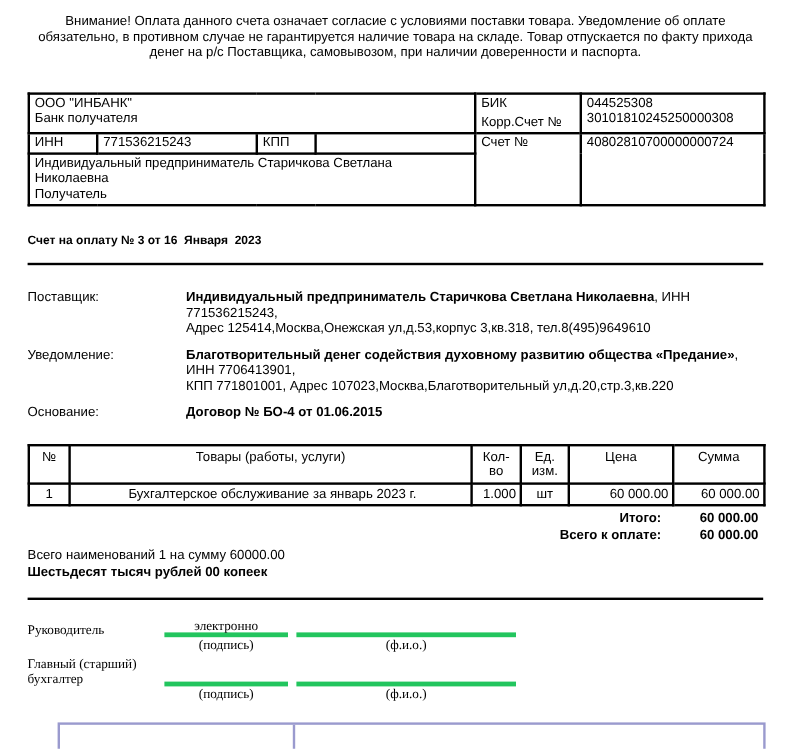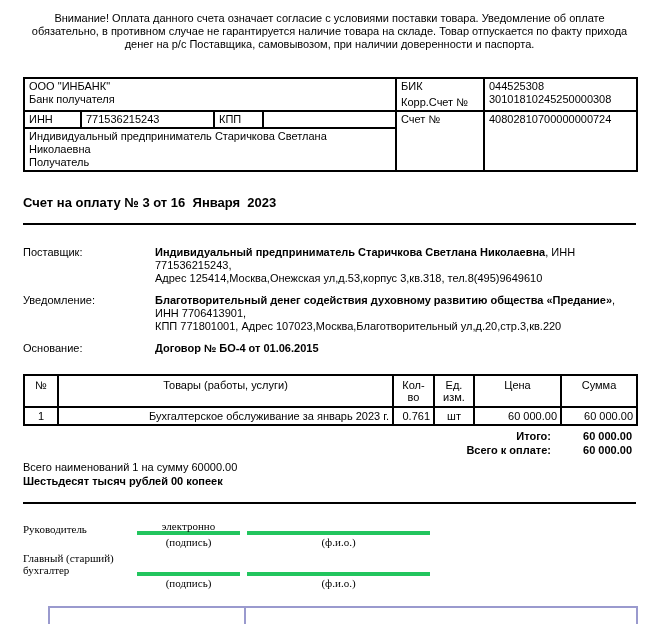--- a/index.html
+++ b/index.html
@@ -21,40 +21,40 @@
 
   table { border-collapse:collapse; table-layout:fixed; }
   .bank-table { width:613px; margin-top:26px; }
   .bank-table td {
     border:2px solid #000; font-size:11px; line-height:13px;
     vertical-align:top; padding:1px 4px; overflow:hidden;
   }
   .bank-table td.noborder-b { border-bottom:none; }
 
   .doc-title {
-    font-size:13px; font-weight:bold; margin-top:23px; white-space:pre;
+    font-size:10px; font-weight:bold; margin-top:23px; white-space:pre;
   }
   .rule { height:2px; background:#000; width:613px; }
   .rule.t1 { margin-top:13px; }
   .rule.t2 { margin-top:14px; }
 
   .parties { margin-top:21px; }
   .party-row { display:grid; grid-template-columns:132px 481px; margin-bottom:9px; }
   .party-row .val { line-height:13px; }
 
   .items-table { width:613px; margin-top:19px; }
   .items-table td {
     border:2px solid #000; font-size:11px; vertical-align:top;
     padding:2px 3px; overflow:hidden;
   }
   .items-table .hdr td { text-align:center; height:32px; line-height:12px; padding-top:3px; }
   .items-table .row td { height:17px; padding-top:2px; }
   .ta-c { text-align:center; }
   .ta-r { text-align:right; }
-  .ta-l { text-align:right; padding-left:6px !important; }
+  .ta-l { text-align:center; padding-left:6px !important; }
 
   .totals { width:613px; margin-top:3px; }
   .total-row { display:grid; grid-template-columns:532px 81px; line-height:14px; font-weight:bold; }
   .total-row .lbl { text-align:right; padding-right:4px; }
   .total-row .val { text-align:right; padding-right:4px; }
 
   .summary { margin-top:3px; line-height:14px; }
 
   .signatures { margin-top:16px; }
   .sig-grid { display:grid; grid-template-columns:114px 103px 7px 183px; align-items:end;font-family:Liberation Serif, serif; }
@@ -157,21 +157,21 @@
       <td>Товары (работы, услуги)</td>
       <td>Кол-во</td>
       <td class="pre">Ед.
 изм.</td>
       <td>Цена</td>
       <td>Сумма</td>
     </tr>
     <tr class="row">
       <td class="ta-c">1</td>
       <td class="ta-l">Бухгалтерское обслуживание за январь 2023 г.</td>
-      <td class="ta-r">0.761</td>
+      <td class="ta-r">1.000</td>
       <td class="ta-c">шт</td>
       <td class="ta-r">60 000.00</td>
       <td class="ta-r">60 000.00</td>
     </tr>
   </tbody>
     </table>
 
   <div class="totals">
     <div class="total-row">
       <div class="lbl">Итого:</div>

